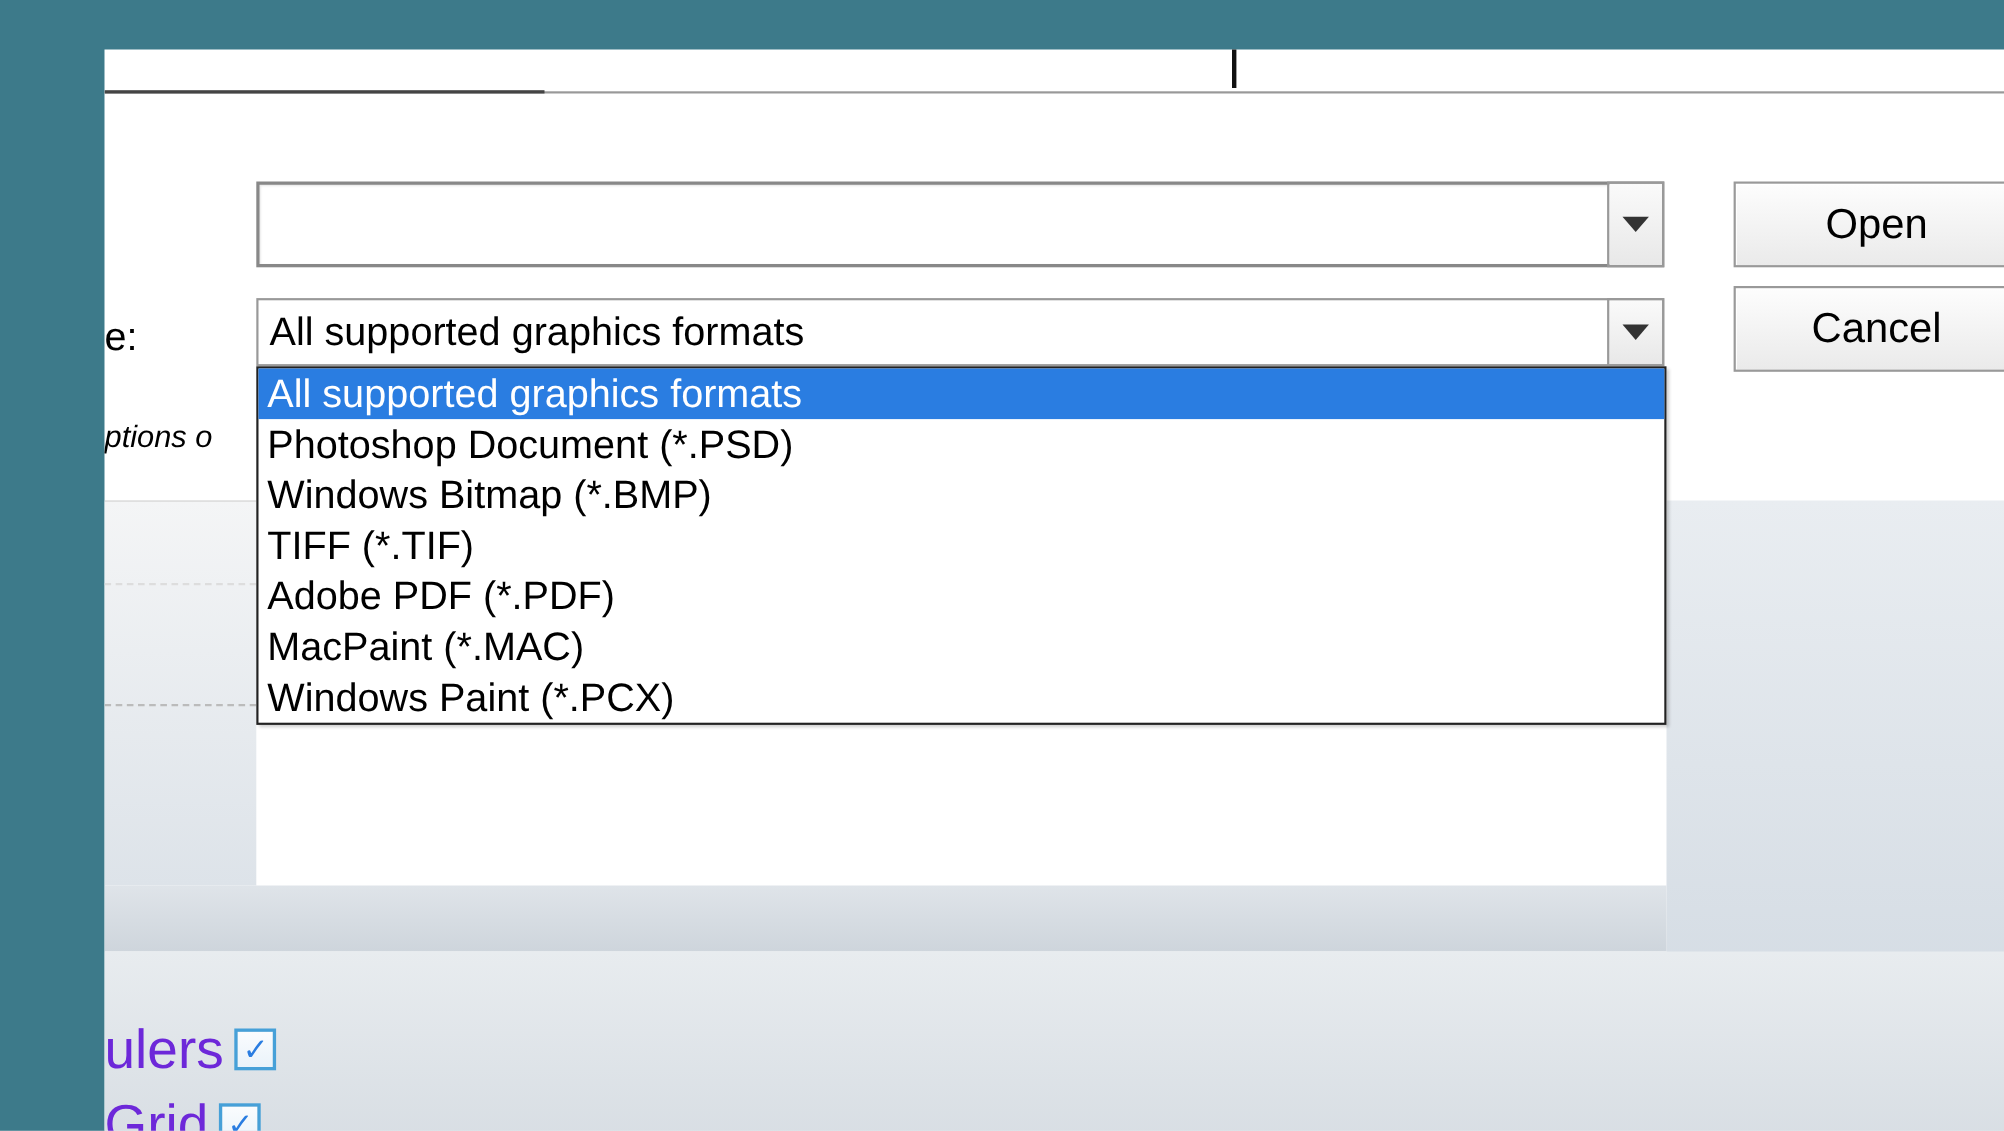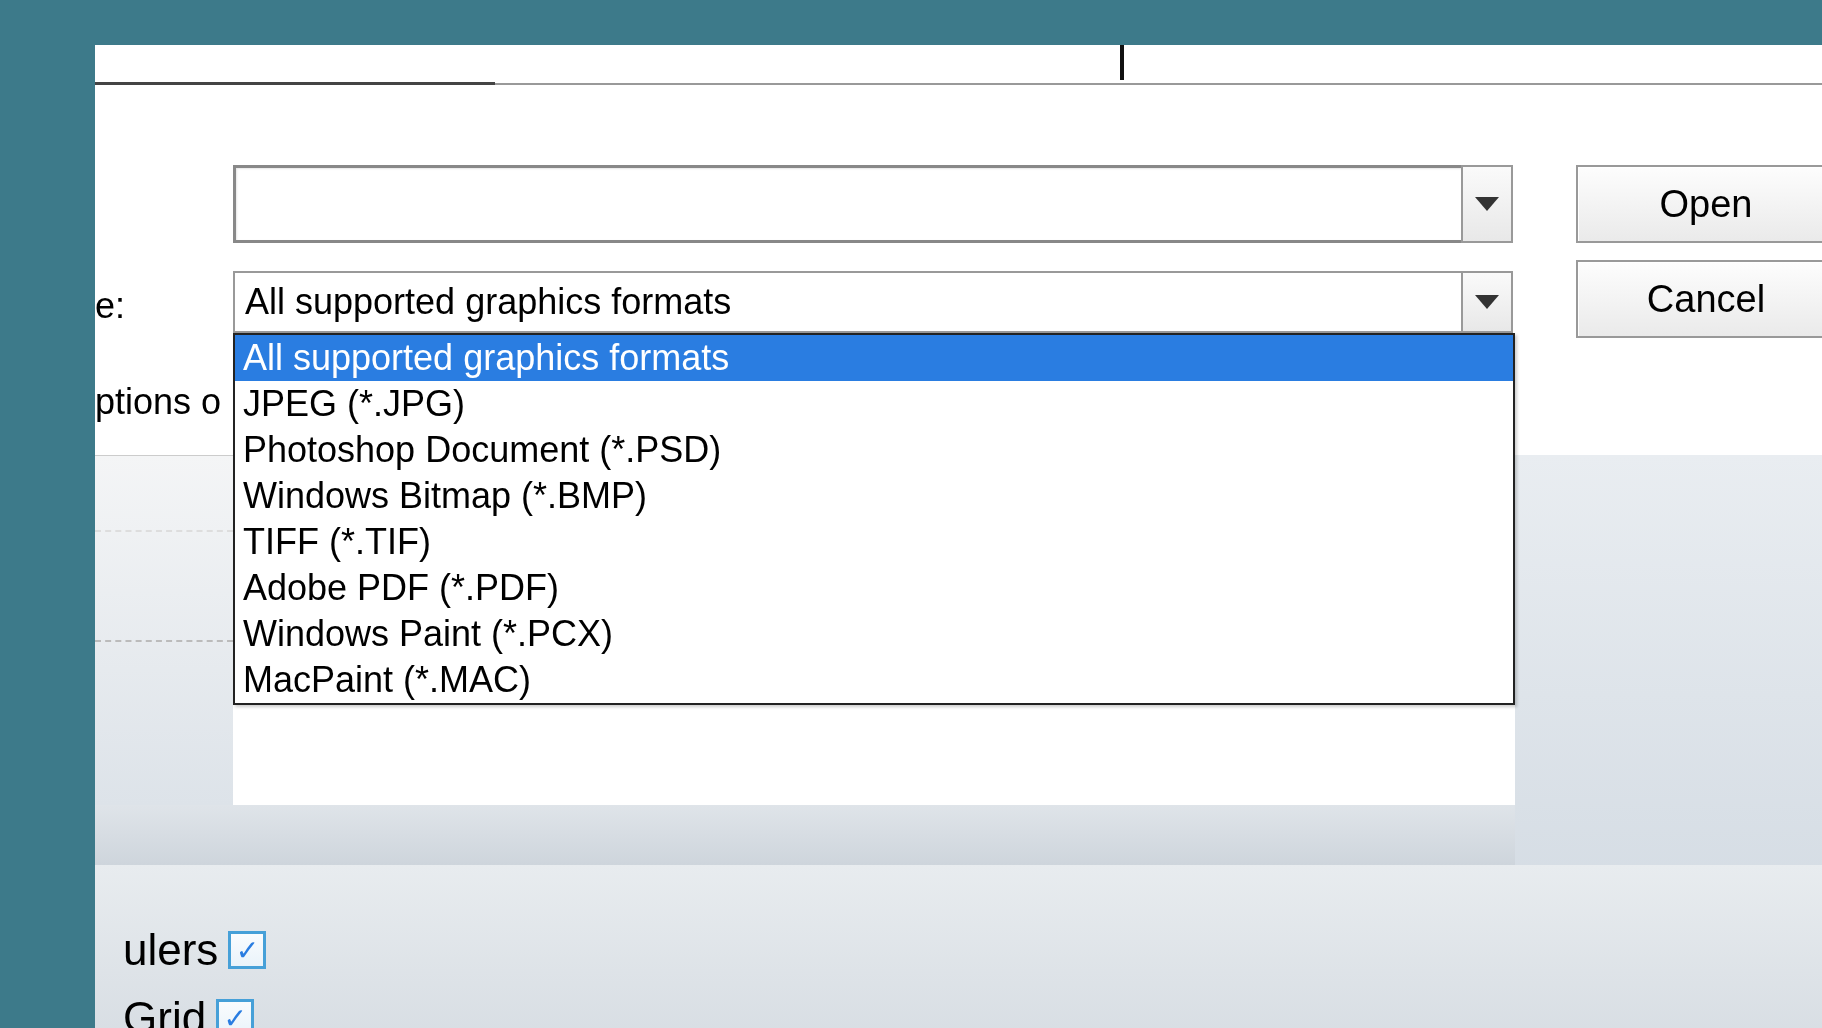--- a/index.html
+++ b/index.html
@@ -54,22 +54,23 @@
       position: absolute;
       left: 0;
       top: 200px;
       font-size: 36px;
       color: #000;
     }
     .label-type {
       position: absolute;
       left: 0;
       top: 296px;
-      font-size: 36px;
-      color: #000;
+      font-size: 28px;
+      color: #000;
+      font-style: italic;
     }
     .filename-input {
       position: absolute;
       left: 138px;
       top: 80px;
       width: 1280px;
       height: 78px;
       border: 3px solid #888;
       background: #fff;
       font-size: 36px;
@@ -218,23 +219,22 @@
     }
     .checkbox-row.rulers {
       left: 0;
       top: 840px;
     }
     .checkbox-row.grid {
       left: 0;
       top: 908px;
     }
     .checkbox-label {
-      font-size: 44px;
-      color: #000000;
-      padding-left: 28px;
+      font-size: 50px;
+      color: #6d28d9;
     }
     .checkbox {
       width: 38px;
       height: 38px;
       border: 3px solid #46a0d8;
       background: linear-gradient(#fafcfe, #eaf3fa);
       display: flex;
       align-items: center;
       justify-content: center;
       font-size: 28px;
@@ -276,27 +276,26 @@
 
     <div class="filetype-combo">
       <span>All supported graphics formats</span>
     </div>
     <div class="filetype-combo-arrow">
       <div class="triangle-down"></div>
     </div>
 
     <div class="dropdown-list">
       <div class="dropdown-item selected">All supported graphics formats</div>
-      <div class="dropdown-item">JPEG (*.JPG)</div>
       <div class="dropdown-item">Photoshop Document (*.PSD)</div>
       <div class="dropdown-item">Windows Bitmap (*.BMP)</div>
       <div class="dropdown-item">TIFF (*.TIF)</div>
       <div class="dropdown-item">Adobe PDF (*.PDF)</div>
+      <div class="dropdown-item">MacPaint (*.MAC)</div>
       <div class="dropdown-item">Windows Paint (*.PCX)</div>
-      <div class="dropdown-item">MacPaint (*.MAC)</div>
     </div>
 
     <div class="open-button">Open</div>
     <div class="cancel-button">Cancel</div>
 
     <div class="checkbox-row rulers">
       <span class="checkbox-label">ulers</span>
       <span class="checkbox">✓</span>
     </div>
     <div class="checkbox-row grid">

